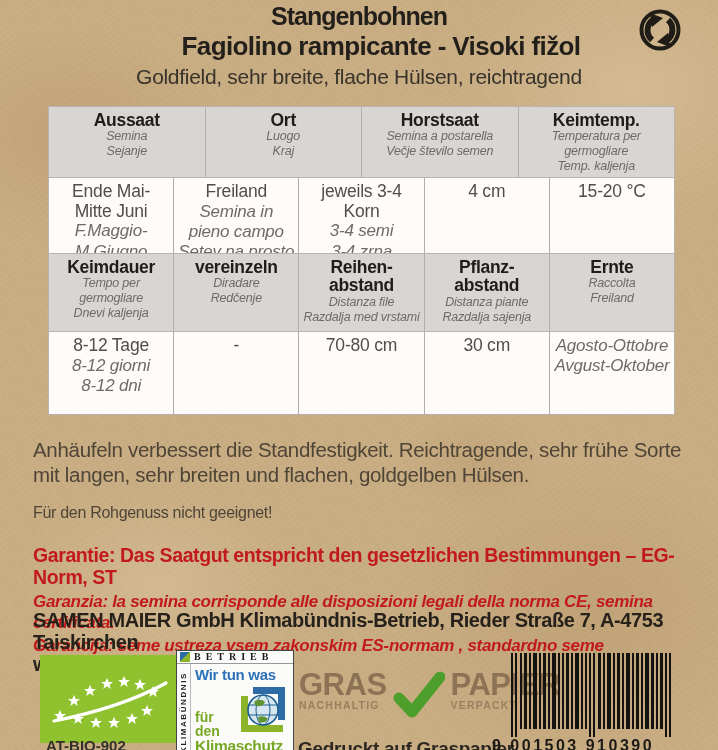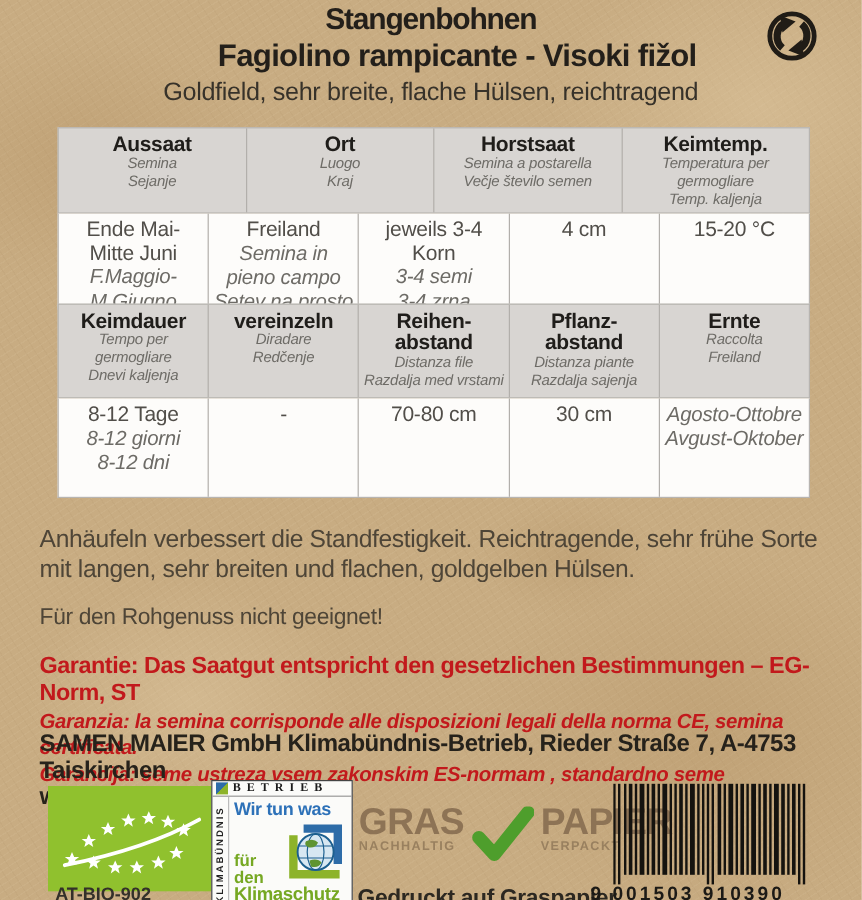--- a/index.html
+++ b/index.html
@@ -38,21 +38,21 @@
   .h-sub { font-size:12.5px; font-style:italic; color:#6d6b66; line-height:1.2; letter-spacing:-.2px; }
   .v-de  { font-size:17.5px; color:#514e49; line-height:1.12; letter-spacing:-.2px; }
   .v-sub { font-size:17px; font-style:italic; color:#6d6b66; line-height:1.2; letter-spacing:-.2px; }
   .pre { white-space:pre-line; }
   #table1 { top:106px; } #table1 .thead{height:72px;} #table1 .trow{height:80px;}
   #table2 { top:253px; } #table2 .thead{height:79px;} #table2 .trow{height:83px;}
 
   
   .para1 { position:absolute; left:33px; top:437px; width:666px; font-size:20.5px; color:#4e4537;
            line-height:1.23; letter-spacing:-.3px; }
-  .para2 { position:absolute; left:33px; top:504px; font-size:19px; color:#4e4537; letter-spacing:-.3px; }
+  .para2 { position:absolute; left:33px; top:504px; font-size:16px; color:#4e4537; letter-spacing:-.3px; }
 
   .guar  { position:absolute; left:33px; top:544px; width:666px; }
   .guar .g1 { font-size:19.5px; font-weight:700; color:#c2191c; letter-spacing:-.4px; line-height:1.15; }
   .guar .g2 { font-size:17px; font-weight:700; font-style:italic; color:#c2191c; letter-spacing:-.3px; line-height:1.25; margin-top:2px; }
 
   .comp { position:absolute; left:33px; top:609px; width:680px; color:#26221b; }
   .comp .c1 { font-size:20px; font-weight:700; letter-spacing:-.4px; line-height:1.1; }
   .comp .c2 { font-size:20px; font-weight:700; letter-spacing:-.4px; line-height:1.1; }
 
   

